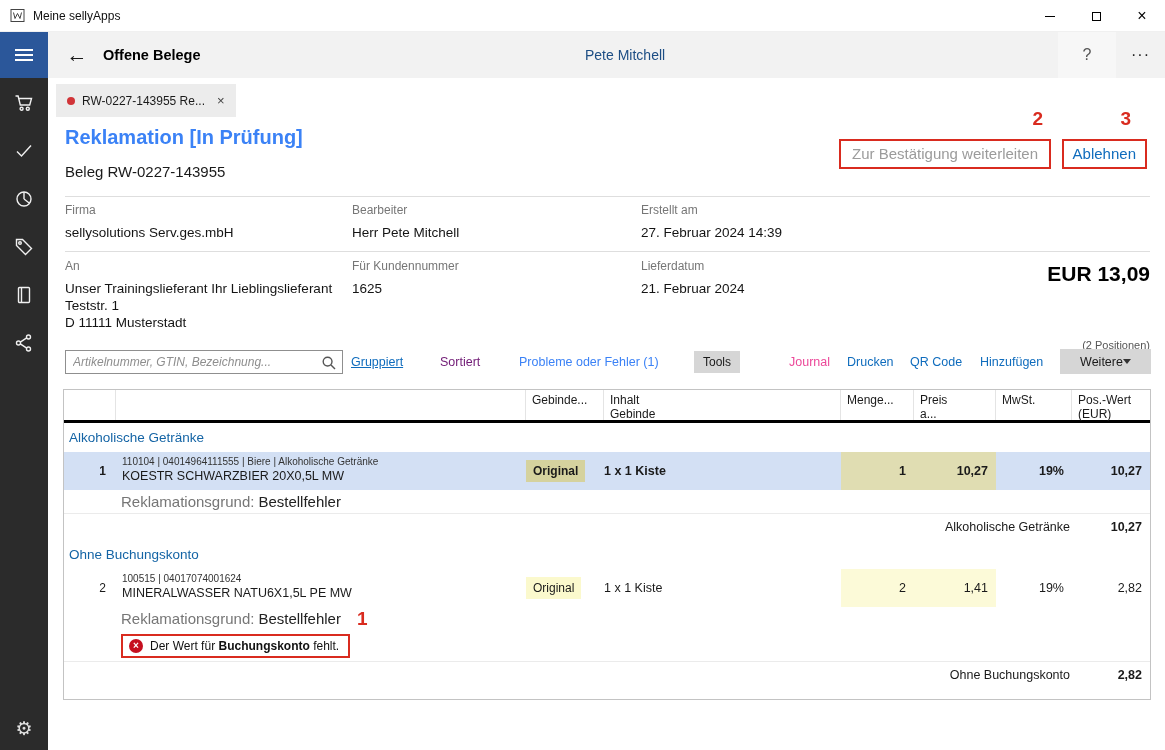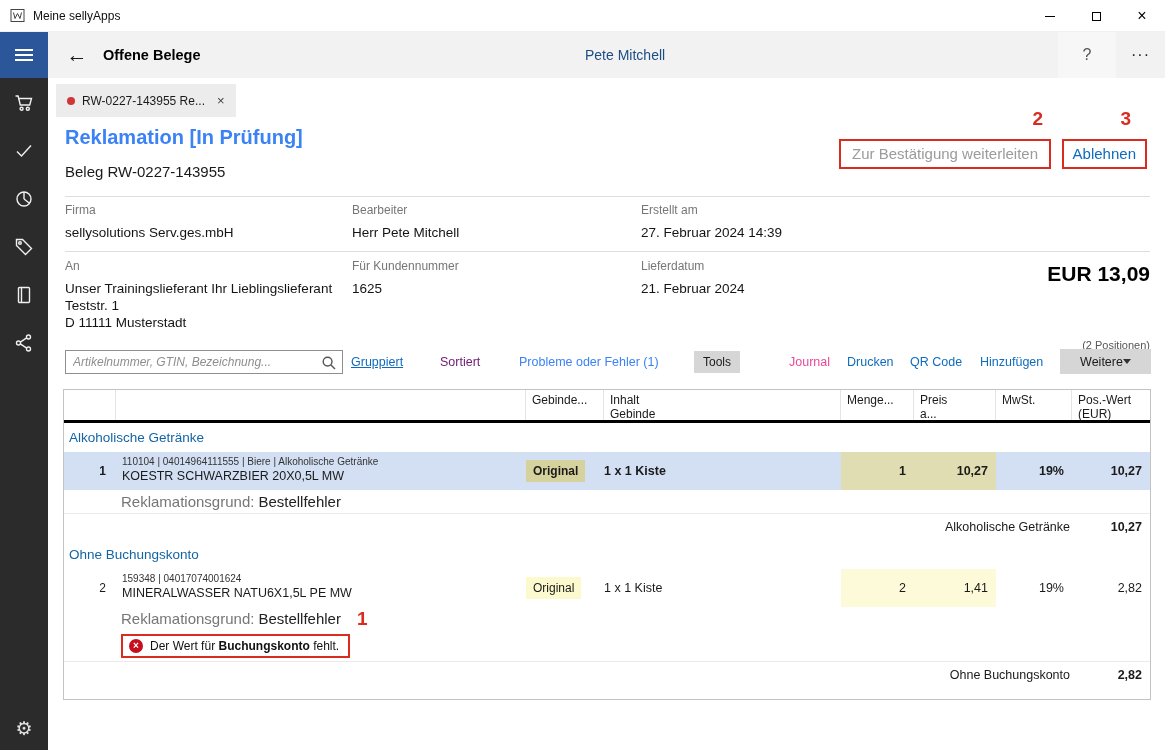--- a/index.html
+++ b/index.html
@@ -316,21 +316,21 @@
       <div class="gf-label">Alkoholische Getränke</div>
       <div class="gf-value">10,27</div>
     </div>
 
     <div class="tgroup">
         <span>Ohne Buchungskonto</span>
       </div>
     <div class="trow trow-main">
       <div class="c-num cell-right">2</div>
       <div class="c-desc">
-        <div class="meta">159348 | 04017074001624</div>
+        <div class="meta">100515 | 04017074001624</div>
         <div class="pname">MINERALWASSER NATU6X1,5L PE MW</div>
       </div>
       <div class="c-geb cell-center">
         <span class="badge yellow">Original</span>
       </div>
       <div class="c-inh cell-center">1 x 1 Kiste</div>
       <div class="c-men cell-right hl-yellow">2</div>
       <div class="c-pre cell-right hl-yellow">1,41</div>
       <div class="c-mwst cell-right">19%</div>
       <div class="c-wert cell-right">2,82</div>

